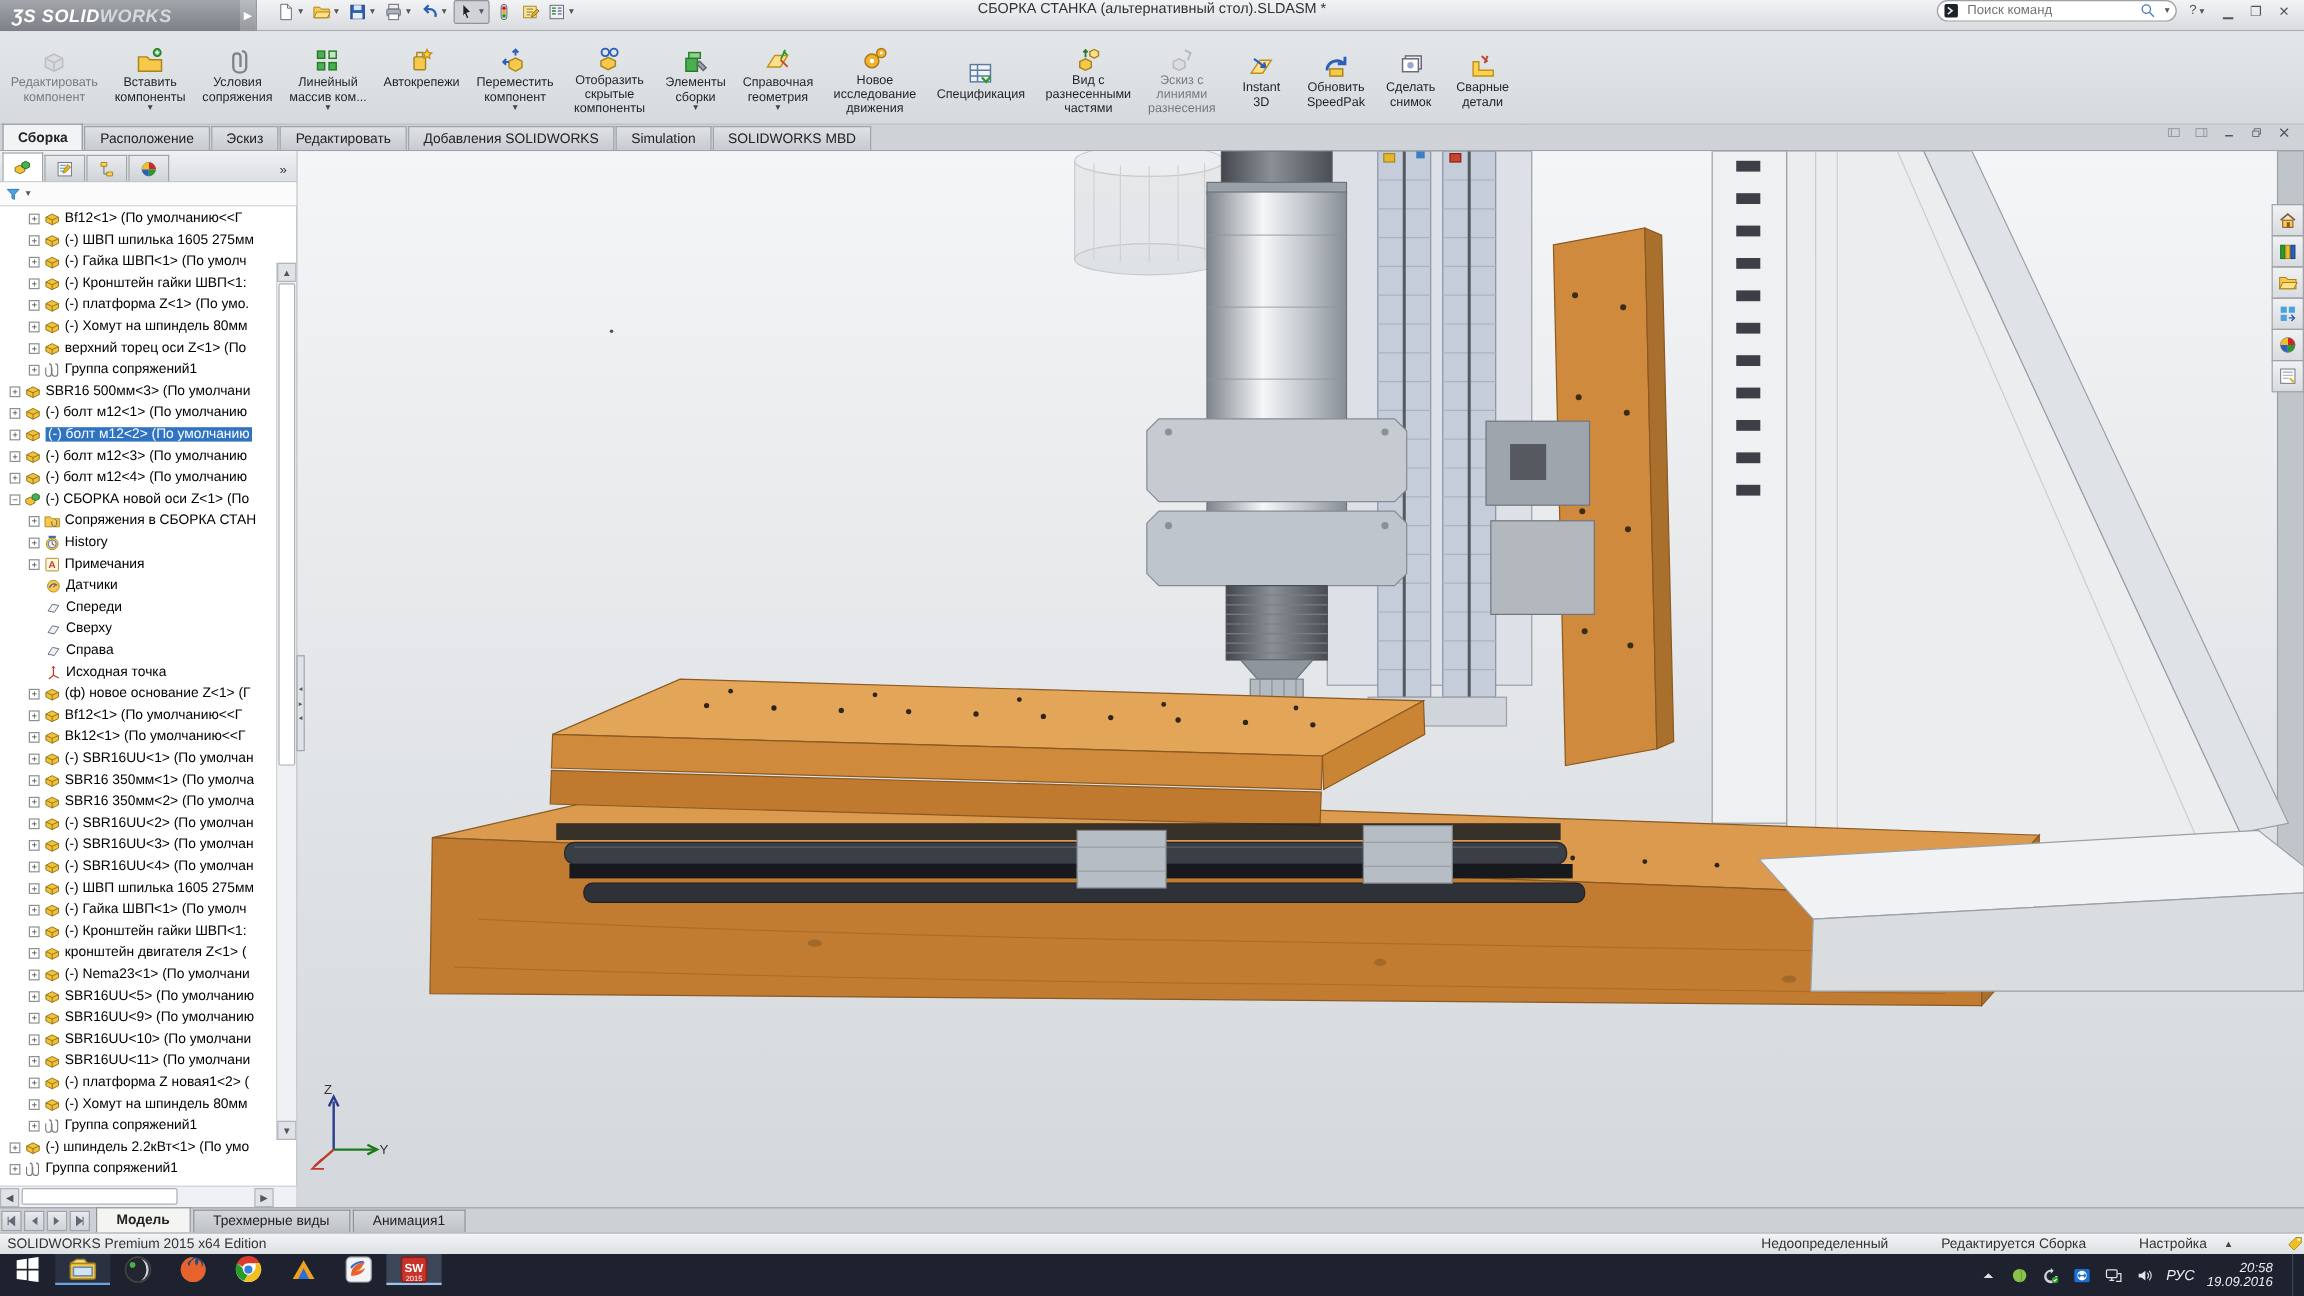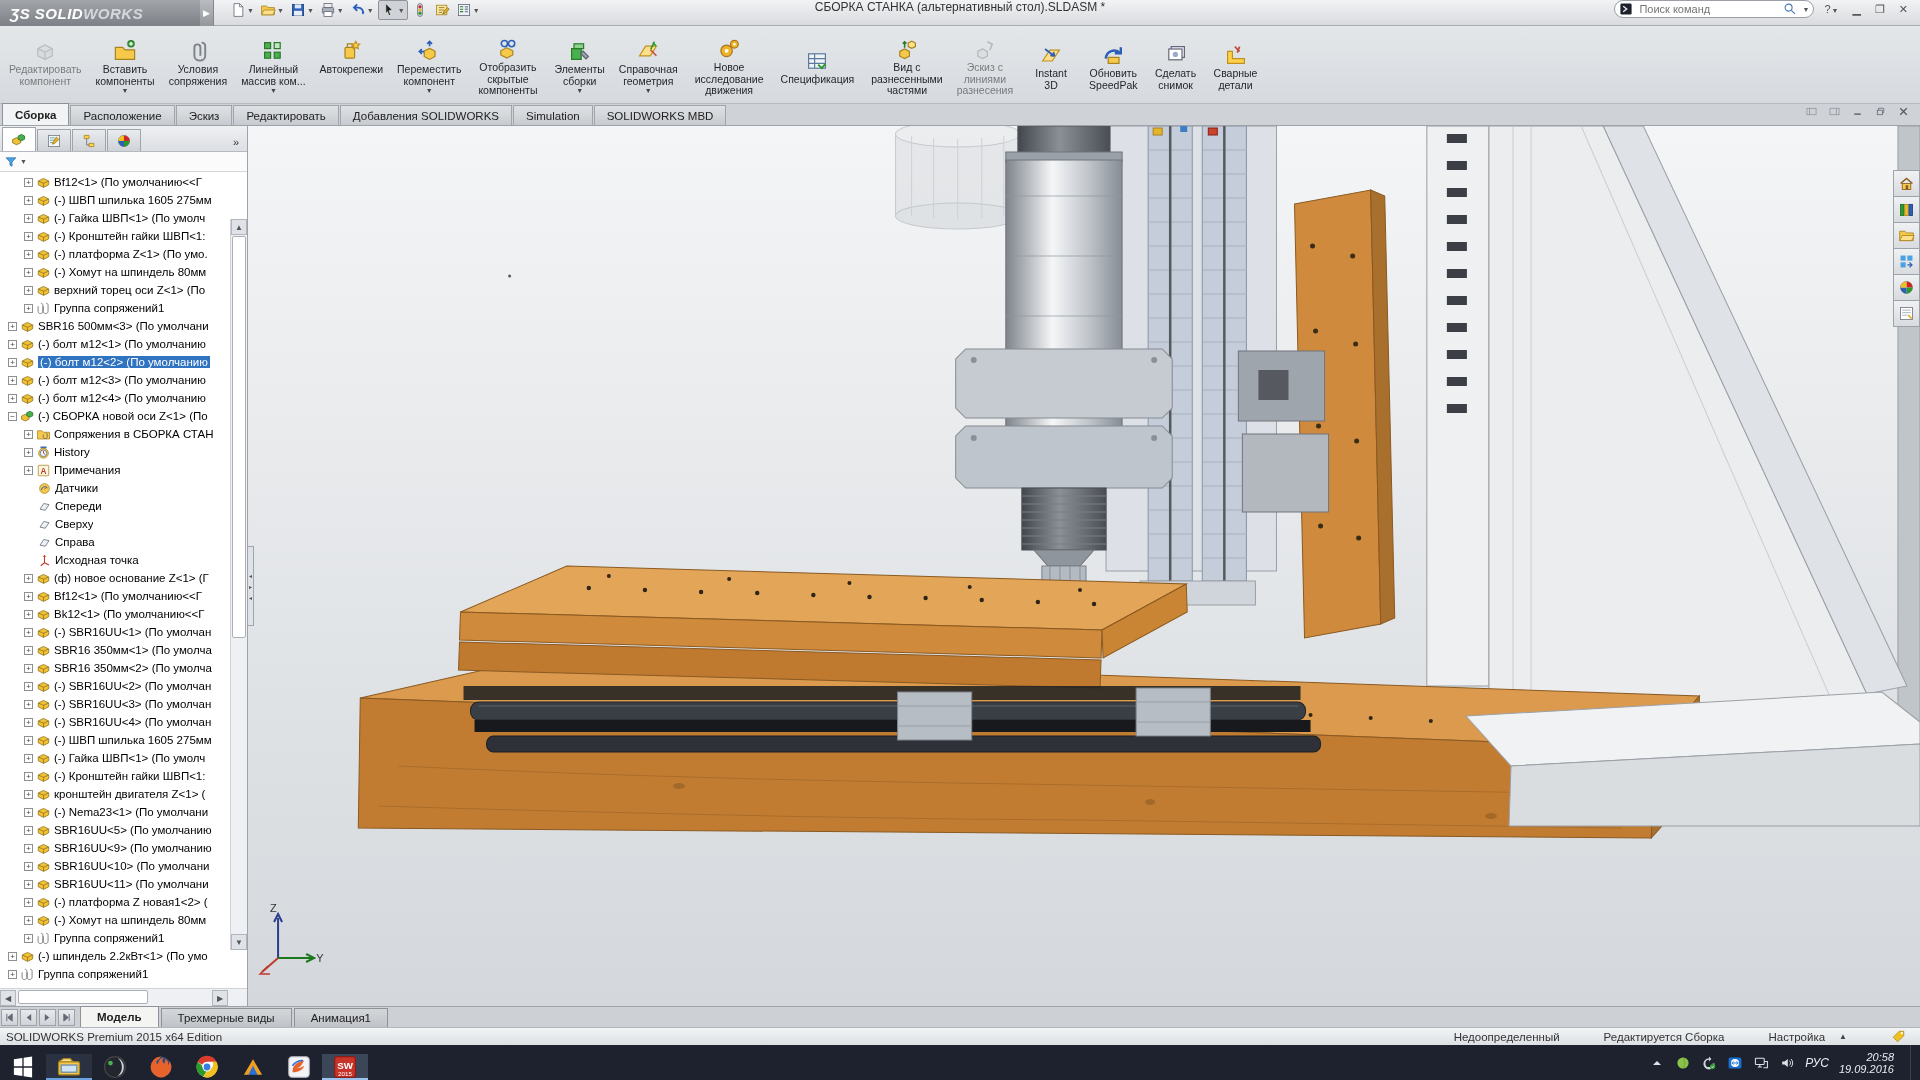--- a/index.html
+++ b/index.html
@@ -77,24 +77,24 @@
     border-top:1px solid #9ea3a9;display:flex;align-items:flex-end;}
   .navbtn{width:17px;height:17px;margin:0 1px 1px 1px;background:linear-gradient(#e8eaec,#cfd3d7);
     border:1px solid #9ea3a9;display:flex;align-items:center;justify-content:center;}
   .mtab{height:19px;padding:2px 16px;font-size:11.5px;background:linear-gradient(#d4d7da,#bfc3c7);
     border:1px solid #8e9399;border-bottom:none;margin-right:2px;display:flex;align-items:center;color:#222;}
   .mtab.active{background:#f4f4f3;font-weight:bold;height:21px;}
   
   #statusbar{position:absolute;left:0;top:1027px;width:1920px;height:18px;
     background:linear-gradient(#f2f4f6,#dde1e4);border-top:1px solid #b2b6bc;display:flex;align-items:center;font-size:11.5px;color:#333;}
   #status-left{padding-left:6px;}
-  #status-right{margin-left:auto;display:flex;align-items:center;gap:44px;padding-right:14px;}
+  #status-right{margin-left:auto;display:flex;align-items:center;gap:44px;}
   #status-caret{font-size:8px;color:#444;margin-left:-30px;}
   
-  #taskbar{position:absolute;left:0;top:1045px;width:1920px;height:35px;background:#1d222e;display:flex;align-items:flex-end;}
+  #taskbar{position:absolute;left:0;top:1045px;width:1920px;height:35px;background:#1d222e;display:flex;align-items:flex-start;}
   .tb-app{width:46px;display:flex;align-items:center;justify-content:center;}
   .tb-app.open{background:#2a3140;box-shadow:inset 0 -2px 0 #6aa3e0;}
   .tb-app.active{background:#3b4658;box-shadow:inset 0 -2px 0 #9cc3ef;}
   #tray{margin-left:auto;display:flex;align-items:center;gap:10px;padding-right:4px;color:#e8ecf1;font-style:italic;}
   #tray .tricon{display:flex;align-items:center;}
   #tray-lang{font-size:12px;}
   #tray-clock{text-align:right;font-size:11px;line-height:12px;padding-right:6px;}
   #show-desktop{width:6px;height:35px;border-left:1px solid #3a4150;}
   .ic{display:inline-flex;}
 </style>

